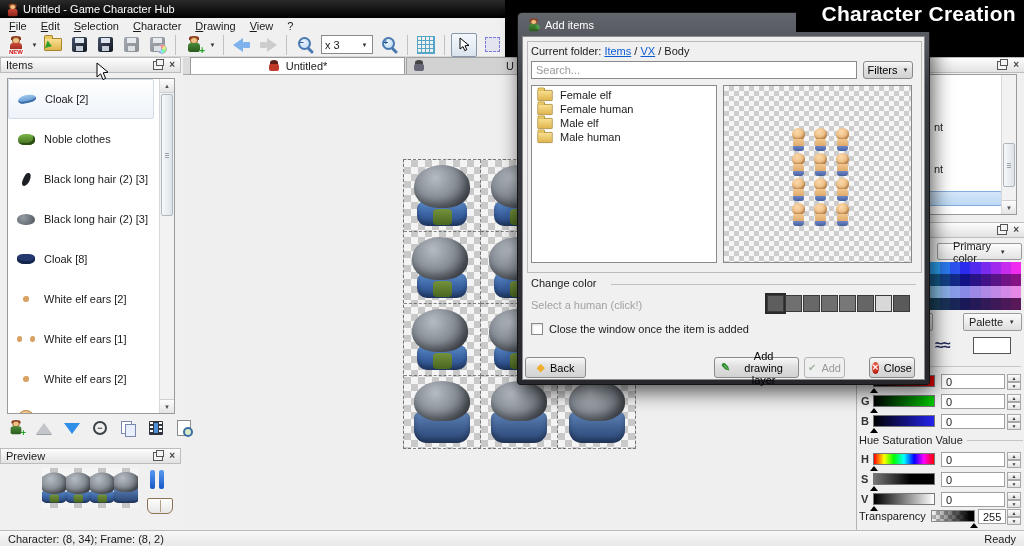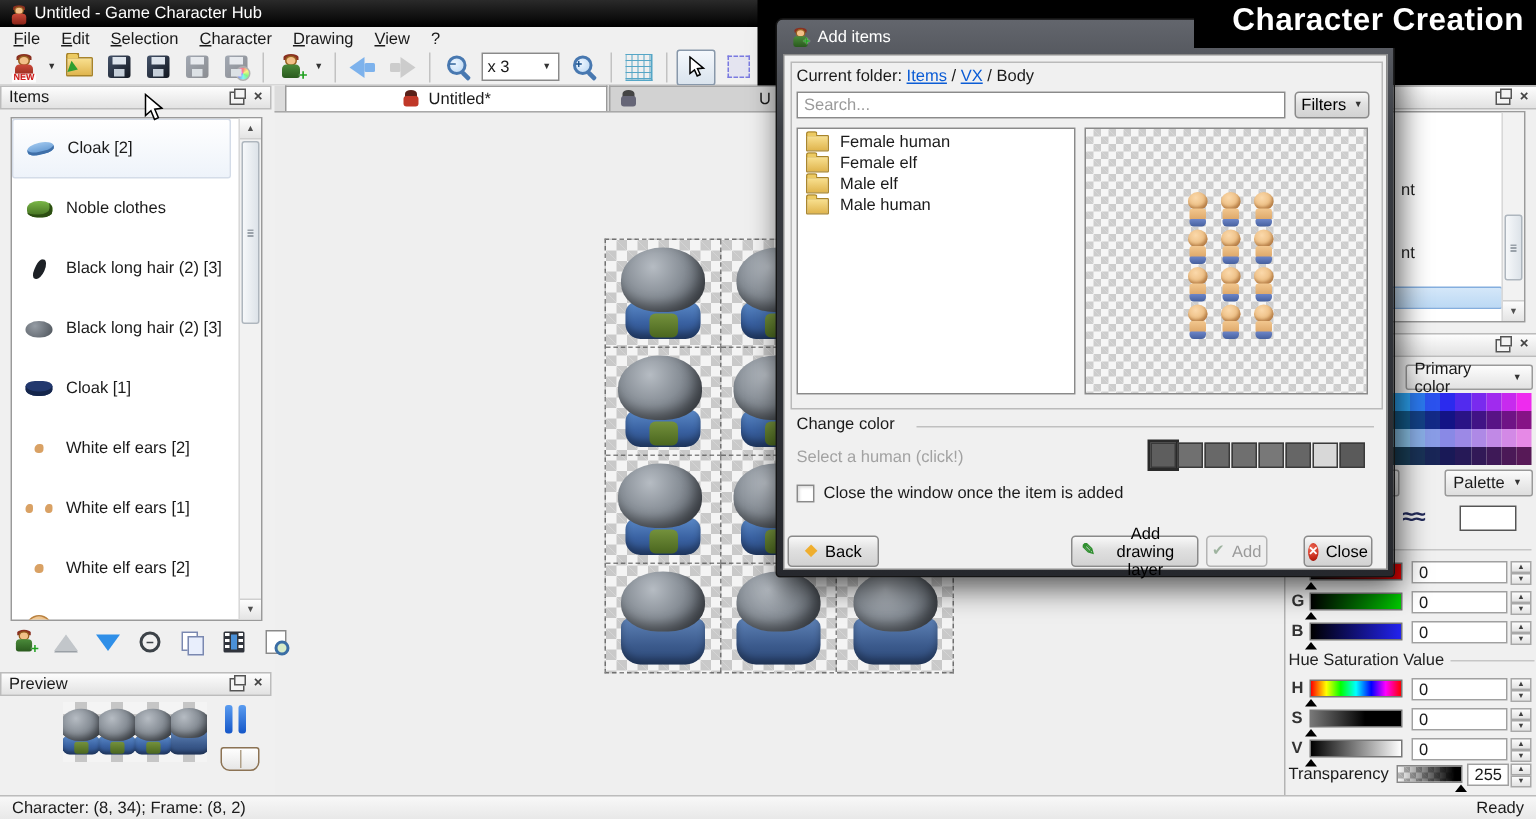--- a/index.html
+++ b/index.html
@@ -149,21 +149,21 @@
   .bodyspr .shorts{position:absolute;left:4px;top:18px;width:11px;height:5px;background:linear-gradient(#6d86c9,#46609e);border-radius:1px 1px 3px 3px;}
 
   
   #right-dock{left:856px;top:57px;width:168px;height:473px;background:#f0f0f0;border-left:1px solid #b4b4b4;z-index:10;}
   #layers-panel{position:absolute;left:0;top:0;width:168px;height:165px;}
   #layers-list{position:absolute;left:2px;top:17px;width:158px;height:141px;background:#fff;border:1px solid #9a9a9a;box-sizing:border-box;overflow:hidden;}
   .frag{position:absolute;left:74px;color:#222;}
   .frag:nth-of-type(1){top:46px;} .frag:nth-of-type(2){top:88px;}
   #layers-sel{position:absolute;left:2px;top:116px;width:140px;height:15px;background:linear-gradient(#d4e7f9,#bcd9f4);border:1px solid #84aede;border-radius:2px;box-sizing:border-box;}
   #color-panel{position:absolute;left:0;top:165px;width:168px;height:308px;}
-  #primary-combo{position:absolute;left:80px;top:21px;width:85px;height:17px;background:linear-gradient(#fdfdfd,#e2e2e2);border:1px solid #9a9a9a;border-radius:2px;display:flex;align-items:center;justify-content:space-between;padding:0 5px;box-sizing:border-box;}
+  #primary-combo{position:absolute;left:80px;top:21px;width:85px;height:17px;background:linear-gradient(#fdfdfd,#e2e2e2);border:1px solid #9a9a9a;border-radius:2px;display:flex;align-items:center;justify-content:space-between;padding:0 15px;box-sizing:border-box;}
   #palette-grid{position:absolute;left:2px;top:40px;width:162px;height:48px;display:grid;grid-template-columns:repeat(16,1fr);grid-template-rows:repeat(4,12px);}
   .pal-cell{width:100%;height:100%;}
   .pbtn{background:linear-gradient(#fbfbfb,#dedede);border:1px solid #9a9a9a;border-radius:2px;display:flex;align-items:center;justify-content:center;gap:4px;box-sizing:border-box;}
   #pal-btn-part{position:absolute;left:4px;top:91px;width:72px;height:18px;}
   #pal-btn{position:absolute;left:106px;top:91px;width:59px;height:18px;}
   #wave-ico{position:absolute;left:78px;top:114px;font-size:15px;font-weight:bold;color:#222a5a;letter-spacing:-1px;}
   #cur-color{position:absolute;left:116px;top:115px;width:38px;height:17px;background:#fff;border:1px solid #555;box-sizing:border-box;}
   .hsep{position:absolute;left:4px;width:160px;height:1px;background:#c6c6c6;}
   .sl-row{position:absolute;left:0;width:168px;height:16px;}
   .sl-label{position:absolute;left:4px;top:1px;font-weight:bold;color:#333;}
@@ -490,21 +490,21 @@
         <div class="item-row">
           <span class="item-ico">
             <span data-icon="hair-gray"></span>
           </span>
           <span class="item-label">Black long hair (2) [3]</span>
         </div>
         <div class="item-row">
           <span class="item-ico">
             <span data-icon="cloak-dark"></span>
           </span>
-          <span class="item-label">Cloak [1]</span>
+          <span class="item-label">Cloak [8]</span>
         </div>
         <div class="item-row">
           <span class="item-ico">
             <span data-icon="ear-single"></span>
           </span>
           <span class="item-label">White elf ears [2]</span>
         </div>
         <div class="item-row">
           <span class="item-ico">
             <span data-icon="ear-double"></span>
@@ -843,25 +843,25 @@
       </div>
       <input id="dlg-search" type="text" placeholder="Search..." style="">
       <button id="dlg-filters" class="btn">
         <span>Filters</span>
         <span class="tb-caret">▼</span>
       </button>
       <div id="dlg-folders">
 
       <div class="folder-row">
             <span class="ic-folder"></span>
-            <span>Female human</span>
+            <span>Female elf</span>
           </div>
           <div class="folder-row">
             <span class="ic-folder"></span>
-            <span>Female elf</span>
+            <span>Female human</span>
           </div>
           <div class="folder-row">
             <span class="ic-folder"></span>
             <span>Male elf</span>
           </div>
           <div class="folder-row">
             <span class="ic-folder"></span>
             <span>Male human</span>
           </div>
         </div>

